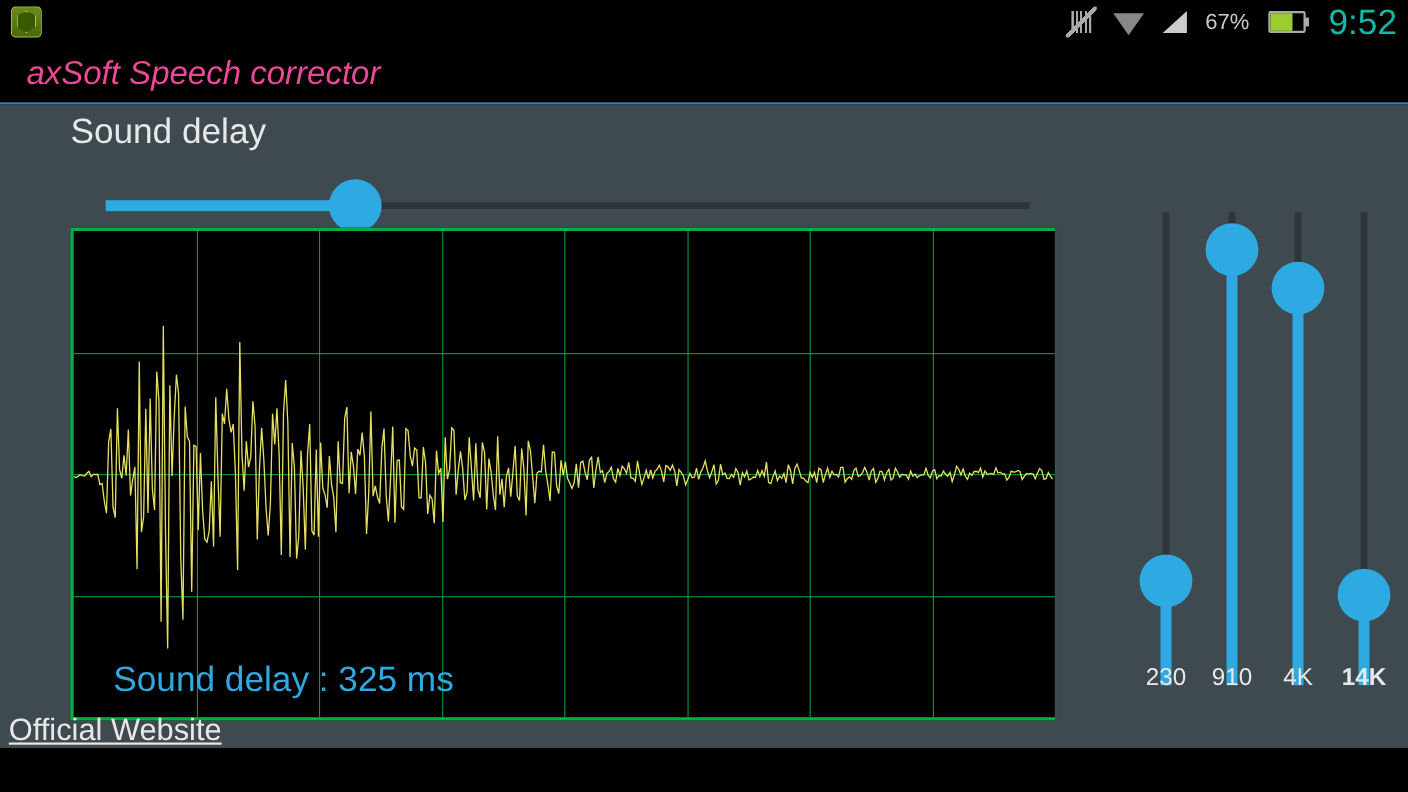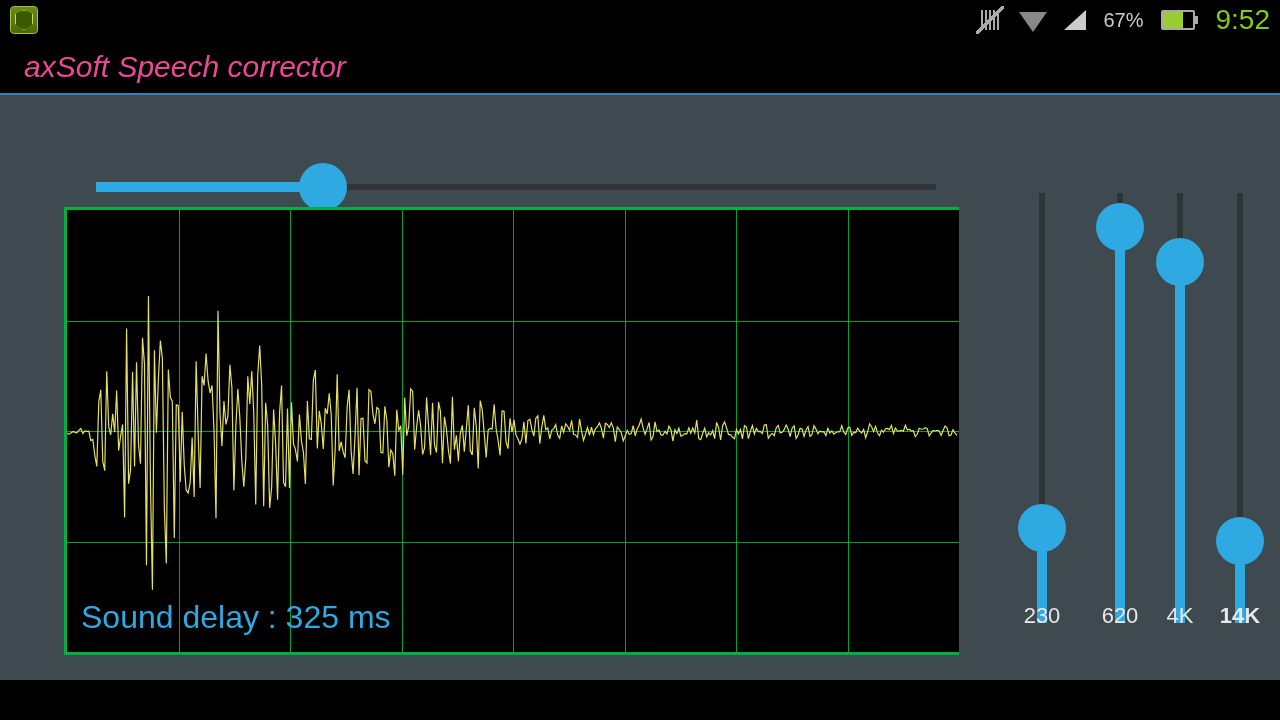--- a/index.html
+++ b/index.html
@@ -46,21 +46,21 @@
     position: relative;
     display:flex;
   }
   .battery::after{
     content:""; position:absolute; right:-5px; top:4px;
     width:4px; height:8px; background:#aaa;
   }
   .battery .fill{
     background:#9acd32; width:67%; height:100%;
   }
-  .clock { font-size: 28px; color:#84cc16; margin-left:4px; }
+  .clock { font-size: 32px; color:#14b8a6; margin-left:4px; }
 
   .app-title-bar {
     height: 55px;
     background: #000;
     border-bottom: 2px solid #2285c4;
     padding-left: 24px;
     display:flex; align-items:center;
   }
   .app-title {
     color: #ec4899;
@@ -120,21 +120,21 @@
   .grid-line-v, .grid-line-h {
     position:absolute; background:#00a038;
   }
   .grid-line-v { top:0; bottom:0; width:1px; }
   .grid-line-h { left:0; right:0; height:1px; }
   
   .wave-svg {
     position:absolute; left:0; top:0; width:100%; height:100%;
   }
   .delay-text {
-    position:absolute; left:14px; bottom:16px;
+    position:absolute; left:36px; bottom:16px;
     color:#2fa9e2; font-size:32px;
   }
 
   
   .mic-slider-area {
     position:absolute; left:0; top:112px; width:64px; height:448px;
   }
   .v-track {
     position:absolute; left:50%; top:0; bottom:0; width:6px;
     background:#2e3438;
@@ -219,20 +219,21 @@
     <span class="clock">9:52</span>
   </div>
 </div>
 
 <div class="app-title-bar">
   <span class="app-title">axSoft Speech corrector</span>
 </div>
 
 <div class="main">
 
+  <div class="sound-delay-label">Sound delay</div>
 
   <div class="h-slider">
     <div class="h-track-bg"></div>
     <div class="h-track-fg" id="h-fg" style="width: 27%;"></div>
     <div class="h-thumb" id="h-thumb" style="left: 27%;"></div>
   </div>
 
 
   <div class="waveform-panel">
 
@@ -247,39 +248,40 @@
     <div class="grid-line-h" style="top:50%"></div>
     <div class="grid-line-h" style="top:75%"></div>
     <svg class="wave-svg" viewBox="0 0 898 448" preserveAspectRatio="none">
       <polyline id="wave-poly" fill="none" stroke="#e6e060" stroke-width="1.2" points="0,226.2 2,227.2 4,226.1 6,224.5 8,225.4 10,225.8 12,223.2 14,221.4 16,226.5 18,224.0 20,224.4 22,224.2 24,233.7 26,232.6 28,248.8 30,260.0 32,194.4 34,182.4 36,254.5 38,264.2 40,163.4 42,219.9 44,227.9 46,206.6 48,225.2 50,183.0 52,243.8 54,229.0 56,217.3 58,311.6 60,120.2 62,277.4 64,263.3 66,163.9 68,259.9 70,154.4 72,238.0 74,257.2 76,129.5 78,156.2 80,360.0 82,87.3 84,275.7 86,384.8 88,142.2 90,225.7 92,171.3 94,132.4 96,150.4 98,302.3 100,358.2 102,161.8 104,189.9 106,193.7 108,332.5 110,197.5 112,198.4 114,275.7 116,204.6 118,258.0 120,284.0 122,286.8 124,276.4 126,230.5 128,290.8 130,153.2 132,225.0 134,281.8 136,168.4 138,177.8 140,145.4 142,173.0 144,185.5 146,177.9 148,223.1 150,312.4 152,102.2 154,205.7 156,239.3 158,193.7 160,217.3 162,208.6 164,156.9 166,180.0 168,284.2 170,218.8 172,181.4 174,210.5 176,254.7 178,280.5 180,251.9 182,168.5 184,196.7 186,163.4 188,205.5 190,298.6 192,167.7 194,137.3 196,177.3 198,300.3 200,195.3 202,217.9 204,301.9 206,281.4 208,202.3 210,236.3 212,293.6 214,205.9 216,177.8 218,276.3 220,280.4 222,201.3 224,281.7 226,194.9 228,237.1 230,242.9 232,254.9 234,207.3 236,234.0 238,245.5 240,277.6 242,193.7 244,231.9 246,232.6 248,172.4 250,162.3 252,241.7 254,203.5 256,216.7 258,242.2 260,200.9 262,206.6 264,185.8 266,207.2 268,279.1 270,242.1 272,166.4 274,244.3 276,234.9 278,245.1 280,251.1 282,200.1 284,182.1 286,243.9 288,267.6 290,228.3 292,180.2 294,268.9 296,211.4 298,211.1 300,254.2 302,256.4 304,182.1 306,183.9 308,207.0 310,216.7 312,200.1 314,201.9 316,245.7 318,246.1 320,199.0 322,213.2 324,260.8 326,243.4 328,246.8 330,269.3 332,202.4 334,223.3 336,218.7 338,268.2 340,190.0 342,228.7 344,219.6 346,181.4 348,183.7 350,242.9 352,219.7 354,203.0 356,218.7 358,247.8 360,240.9 362,190.0 364,218.9 366,248.2 368,195.5 370,238.3 372,245.8 374,194.7 376,204.0 378,256.6 380,209.7 382,222.1 384,243.5 386,257.0 388,189.2 390,243.0 392,228.3 394,254.5 396,226.2 398,218.3 400,244.9 402,221.8 404,198.0 406,244.1 408,248.4 410,200.5 412,219.1 414,262.1 416,193.3 418,202.3 420,225.9 422,250.8 424,223.1 426,221.4 428,221.9 430,196.9 432,221.7 434,233.9 436,248.7 438,203.6 440,203.9 442,235.0 444,241.9 446,211.2 448,225.2 450,212.8 452,228.0 454,232.2 456,237.2 458,232.0 460,214.6 462,236.5 464,213.4 466,212.1 468,222.4 470,229.2 472,211.0 474,208.5 476,236.8 478,219.8 480,208.1 482,222.6 484,220.9 486,231.9 488,223.3 490,221.6 492,217.6 494,228.2 496,231.4 498,218.8 500,225.3 502,216.7 504,219.2 506,223.3 508,213.1 510,227.6 512,228.0 514,230.6 516,211.8 518,224.0 520,233.5 522,227.2 524,220.4 526,228.3 528,220.1 530,227.6 532,221.5 534,219.6 536,215.9 538,221.2 540,231.2 542,216.2 544,217.3 546,220.5 548,215.7 550,221.1 552,234.9 554,219.9 556,222.5 558,225.7 560,234.0 562,228.9 564,223.4 566,227.4 568,226.8 570,218.5 572,228.8 574,221.9 576,218.2 578,211.8 580,221.1 582,227.4 584,221.9 586,215.4 588,233.1 590,229.7 592,214.8 594,224.6 596,223.0 598,227.9 600,228.1 602,224.3 604,227.0 606,219.0 608,222.8 610,234.2 612,222.8 614,226.6 616,221.2 618,229.3 620,228.4 622,226.7 624,227.0 626,220.7 628,226.2 630,220.8 632,225.9 634,213.0 636,231.8 638,232.7 640,226.3 642,221.2 644,229.9 646,225.9 648,228.0 650,223.5 652,231.8 654,215.3 656,220.7 658,233.1 660,218.7 662,214.8 664,220.8 666,227.7 668,227.7 670,230.4 672,231.9 674,222.5 676,227.0 678,222.5 680,231.9 682,218.5 684,220.1 686,231.7 688,224.3 690,218.5 692,227.1 694,221.3 696,224.6 698,224.3 700,226.6 702,217.9 704,217.6 706,231.4 708,228.2 710,226.5 712,228.8 714,220.8 716,218.4 718,226.1 720,225.3 722,222.6 724,217.8 726,222.3 728,229.6 730,221.2 732,218.8 734,231.5 736,228.0 738,221.3 740,222.0 742,229.4 744,223.0 746,219.5 748,229.5 750,227.6 752,218.6 754,222.1 756,226.9 758,224.2 760,224.8 762,224.7 764,228.6 766,221.2 768,225.9 770,224.0 772,227.2 774,225.5 776,224.8 778,224.7 780,218.7 782,225.1 784,227.5 786,221.0 788,220.0 790,228.3 792,225.4 794,225.6 796,221.2 798,224.2 800,226.0 802,222.3 804,230.9 806,224.8 808,216.8 810,219.7 812,224.7 814,219.3 816,226.0 818,228.8 820,223.1 822,225.3 824,221.7 826,221.4 828,222.6 830,218.5 832,226.6 834,221.1 836,224.1 838,223.8 840,223.4 842,224.2 844,218.2 846,223.0 848,222.2 850,224.0 852,223.6 854,229.6 856,227.1 858,221.2 860,222.2 862,222.0 864,220.6 866,221.6 868,228.9 870,226.0 872,223.5 874,224.0 876,223.3 878,224.0 880,228.3 882,223.5 884,218.9 886,220.7 888,228.8 890,228.0 892,222.6 894,226.2 896,228.5"></polyline>
     </svg>
     <div class="delay-text">Sound delay : 325 ms</div>
   </div>
 
   <div class="eq-area">
 
-      <div class="eq-slider" style="left: 42px;">
+      <div class="eq-slider" style="left: 60px;">
         <div class="v-track"></div>
         <div class="v-fill" style="height: 22%;"></div>
         <div class="v-thumb" style="top: 78%;"></div>
         <div class="eq-label">230</div>
       </div>
       <div class="eq-slider" style="left: 120px;">
         <div class="v-track"></div>
         <div class="v-fill" style="height: 92%;"></div>
         <div class="v-thumb" style="top: 8%;"></div>
-        <div class="eq-label">620</div>
+        <div class="eq-label">910</div>
       </div>
       <div class="eq-slider" style="left: 180px;">
         <div class="v-track"></div>
         <div class="v-fill" style="height: 84%;"></div>
         <div class="v-thumb" style="top: 16%;"></div>
         <div class="eq-label">4K</div>
       </div>
       <div class="eq-slider" style="left: 240px; font-weight: bold;">
         <div class="v-track"></div>
         <div class="v-fill" style="height: 19%;"></div>
         <div class="v-thumb" style="top: 81%;"></div>
         <div class="eq-label">14K</div>
       </div>
     </div>
 
+  <div class="footer-link">Official Website</div>
 </div>
 
 </body></html>

